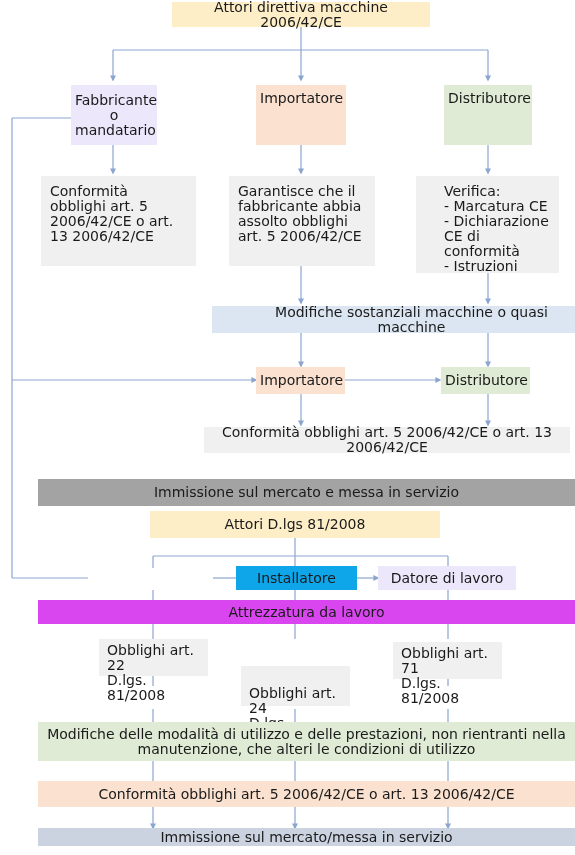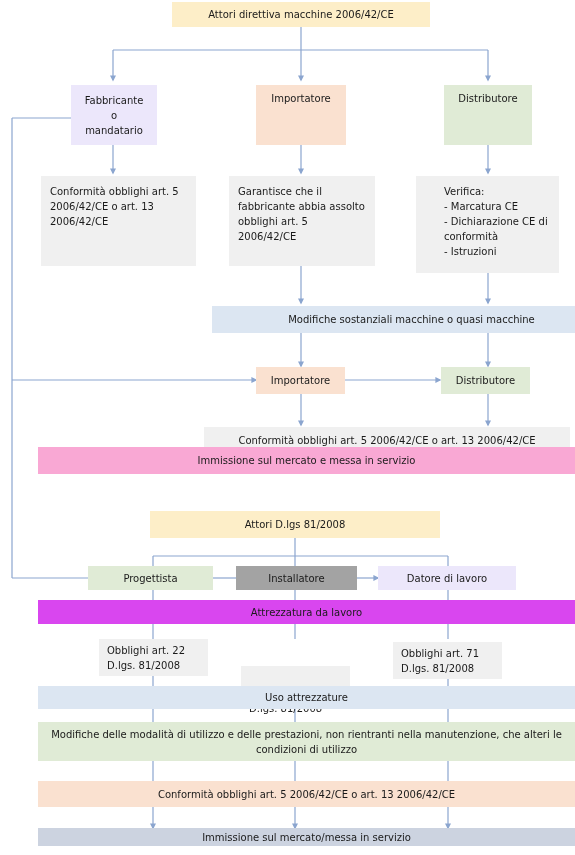--- a/index.html
+++ b/index.html
@@ -9,21 +9,21 @@
     color:#111111;
   }
   #canvas{position:absolute;left:0;top:0;width:575px;height:855px;}
   .node{
     position:absolute;
     box-sizing:border-box;
     display:flex;
     align-items:center;
     justify-content:center;
     text-align:center;
-    font-size:10px;
+    font-size:14px;
     line-height:15px;
     color:#1a1a1a;
     z-index:3;
     padding:2px 4px;
   }
   .node.left{
     justify-content:flex-start;
     text-align:left;
     align-items:flex-start;
     padding:8px 9px;
@@ -147,33 +147,30 @@
   </div>
 
   <div class="node" style="left:441px;top:367px;width:89px;height:27px;background:#e0ebd6;">
     <span class="txt">Distributore</span>
   </div>
 
   <div class="node" style="left:204px;top:427px;width:366px;height:26px;background:#f0f0f0;">
     <span class="txt">Conformità obblighi art. 5 2006/42/CE o art. 13 2006/42/CE</span>
   </div>
 
-  <div class="node" style="left:38px;top:447px;width:537px;height:27px;background:#f9a8d4;">
+  <div class="node" style="left:38px;top:479px;width:537px;height:27px;background:#a3a3a3;">
     <span class="txt">Immissione sul mercato e messa in servizio</span>
   </div>
 
   <div class="node" style="left:150px;top:511px;width:290px;height:27px;background:#fdeec8;">
     <span class="txt">Attori D.lgs 81/2008</span>
   </div>
 
-  <div class="node" style="left:88px;top:566px;width:125px;height:24px;background:#e0ebd6;">
-    <span class="txt">Progettista</span>
-  </div>
-
-  <div class="node" style="left:236px;top:566px;width:121px;height:24px;background:#a3a3a3;">
+
+  <div class="node" style="left:236px;top:566px;width:121px;height:24px;background:#0ea5e9;">
     <span class="txt">Installatore</span>
   </div>
 
   <div class="node" style="left:378px;top:566px;width:138px;height:24px;background:#ece7fb;">
     <span class="txt">Datore di lavoro</span>
   </div>
 
   <div class="node" style="left:38px;top:600px;width:537px;height:24px;background:#d946ef;">
     <span class="txt">Attrezzatura da lavoro</span>
   </div>
@@ -186,23 +183,20 @@
   <div class="node left" style="left:241px;top:639px;width:109px;height:37px;background:#f0f0f0;padding:20px 8px;margin-top:27px;">
     <span class="txt">Obblighi art. 24
 D.lgs. 81/2008</span>
   </div>
 
   <div class="node left" style="left:393px;top:642px;width:109px;height:37px;background:#f0f0f0;padding:4px 8px;">
     <span class="txt">Obblighi art. 71
 D.lgs. 81/2008</span>
   </div>
 
-  <div class="node" style="left:38px;top:686px;width:537px;height:23px;background:#dce6f2;">
-    <span class="txt">Uso attrezzature</span>
-  </div>
 
   <div class="node" style="left:38px;top:722px;width:537px;height:39px;background:#e0ebd6;">
     <span class="txt">Modifiche delle modalità di utilizzo e delle prestazioni, non rientranti nella manutenzione, che alteri le condizioni di utilizzo</span>
   </div>
 
   <div class="node" style="left:38px;top:781px;width:537px;height:26px;background:#fae1d0;">
     <span class="txt">Conformità obblighi art. 5 2006/42/CE o art. 13 2006/42/CE</span>
   </div>
 
   <div class="node" style="left:38px;top:828px;width:537px;height:18px;background:#ccd3e0;">

